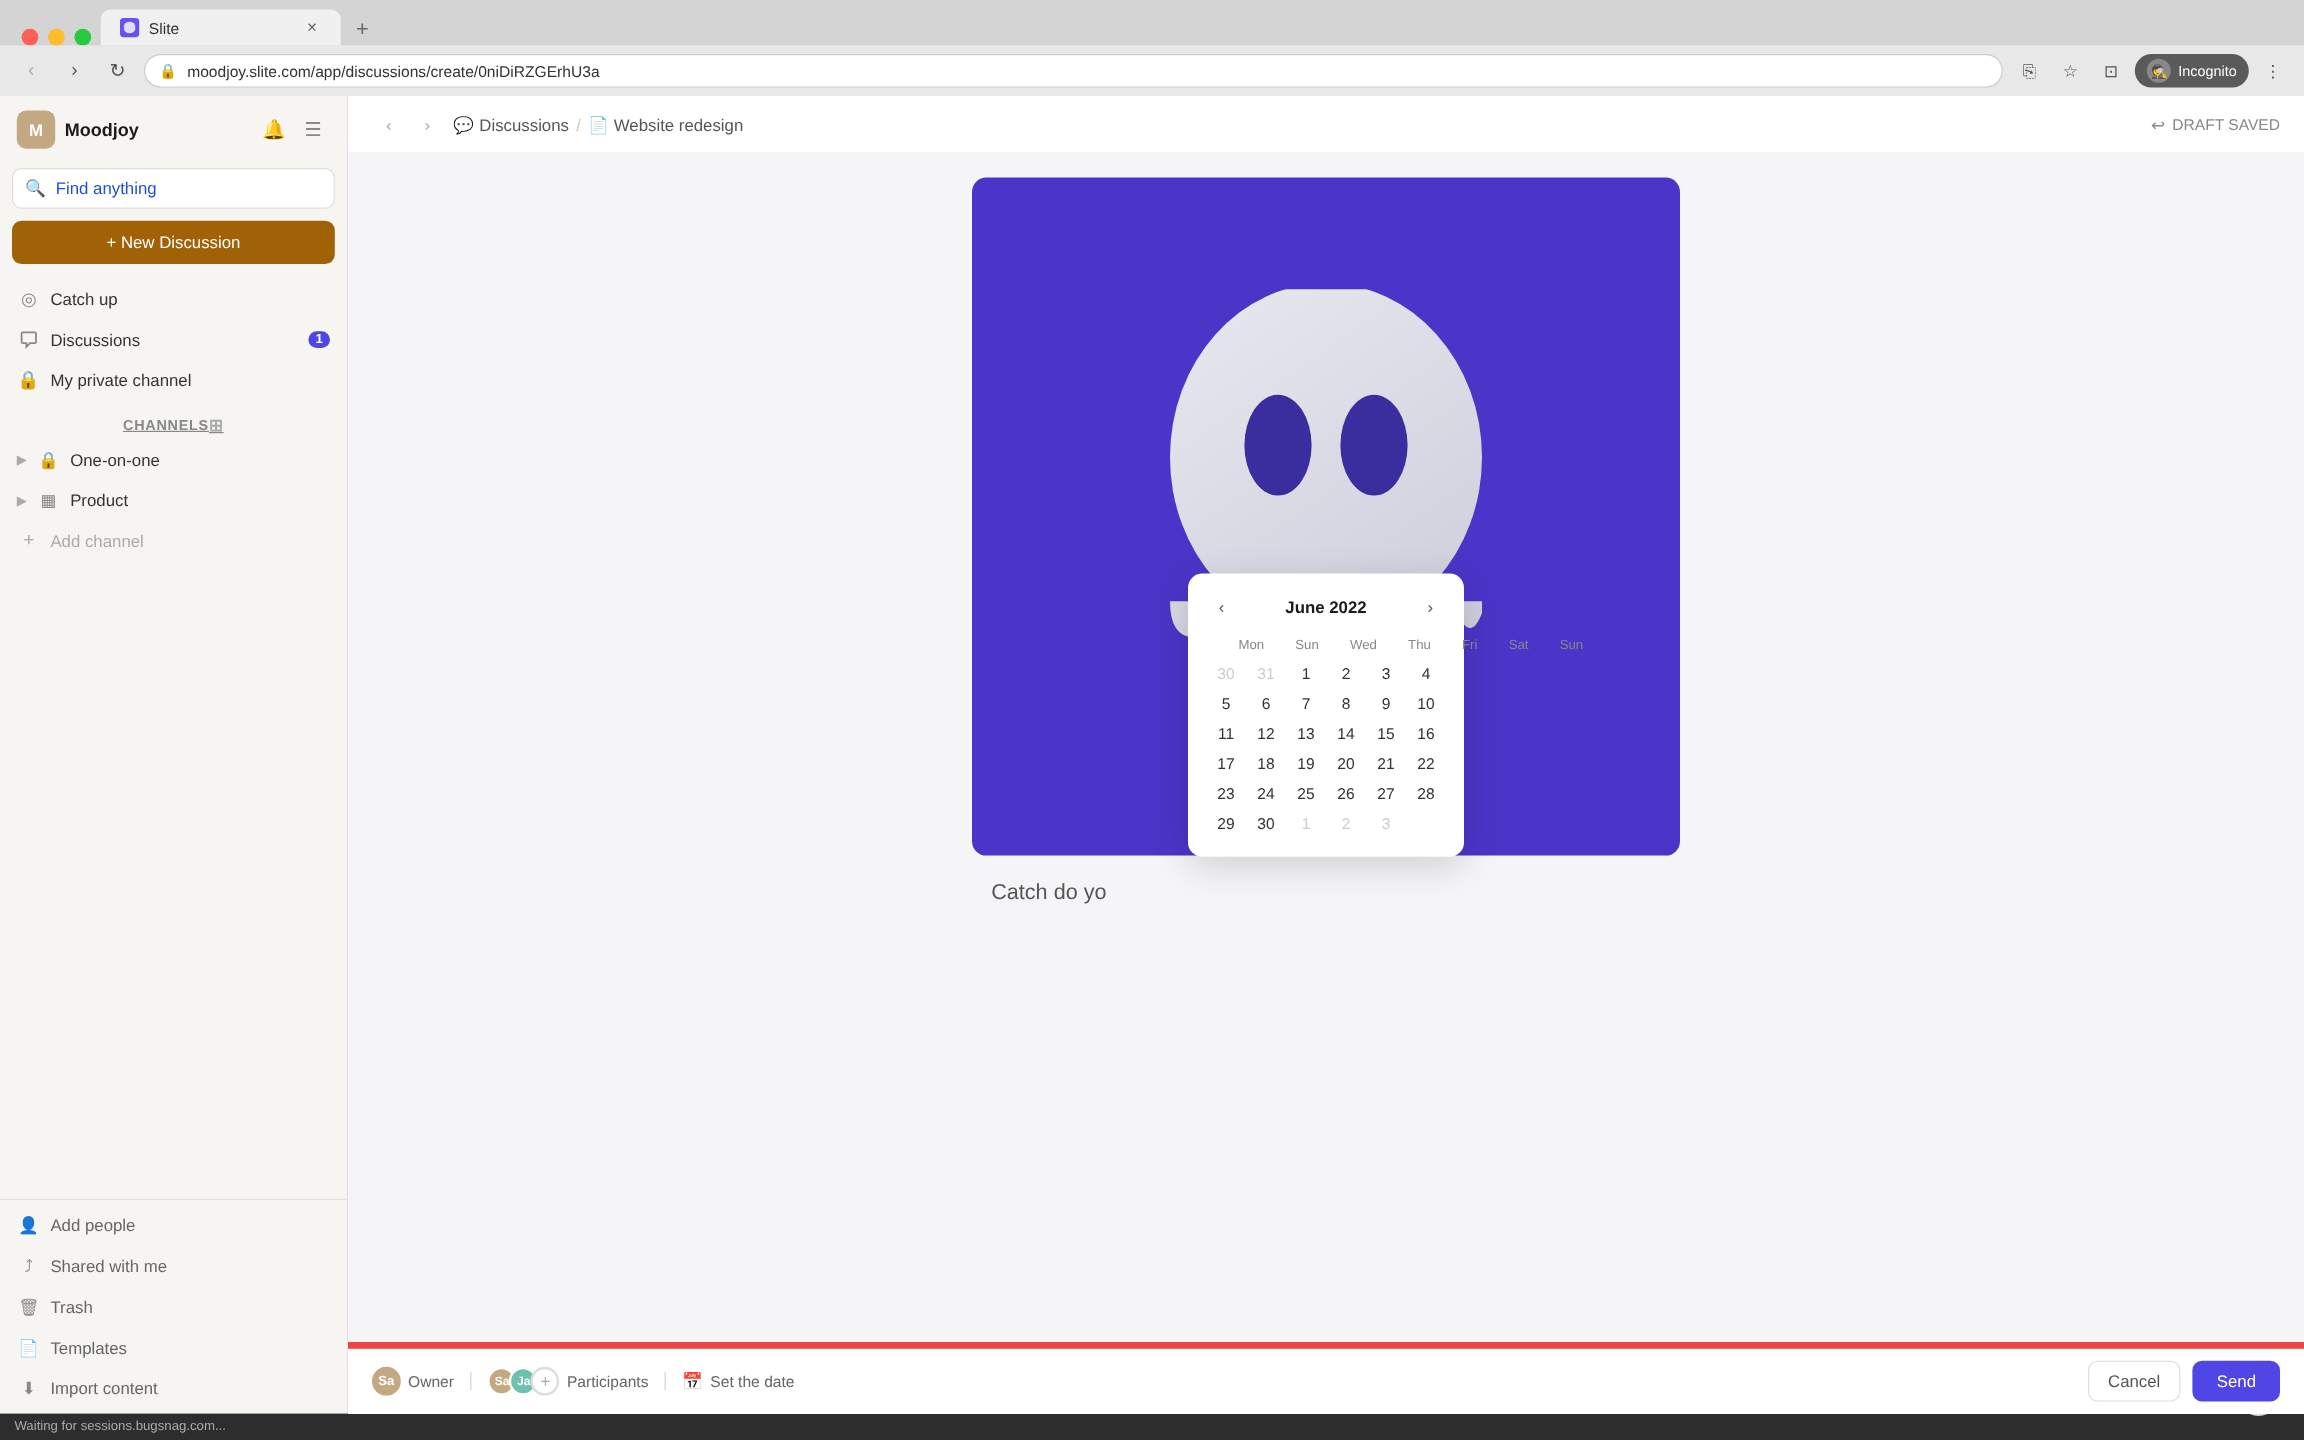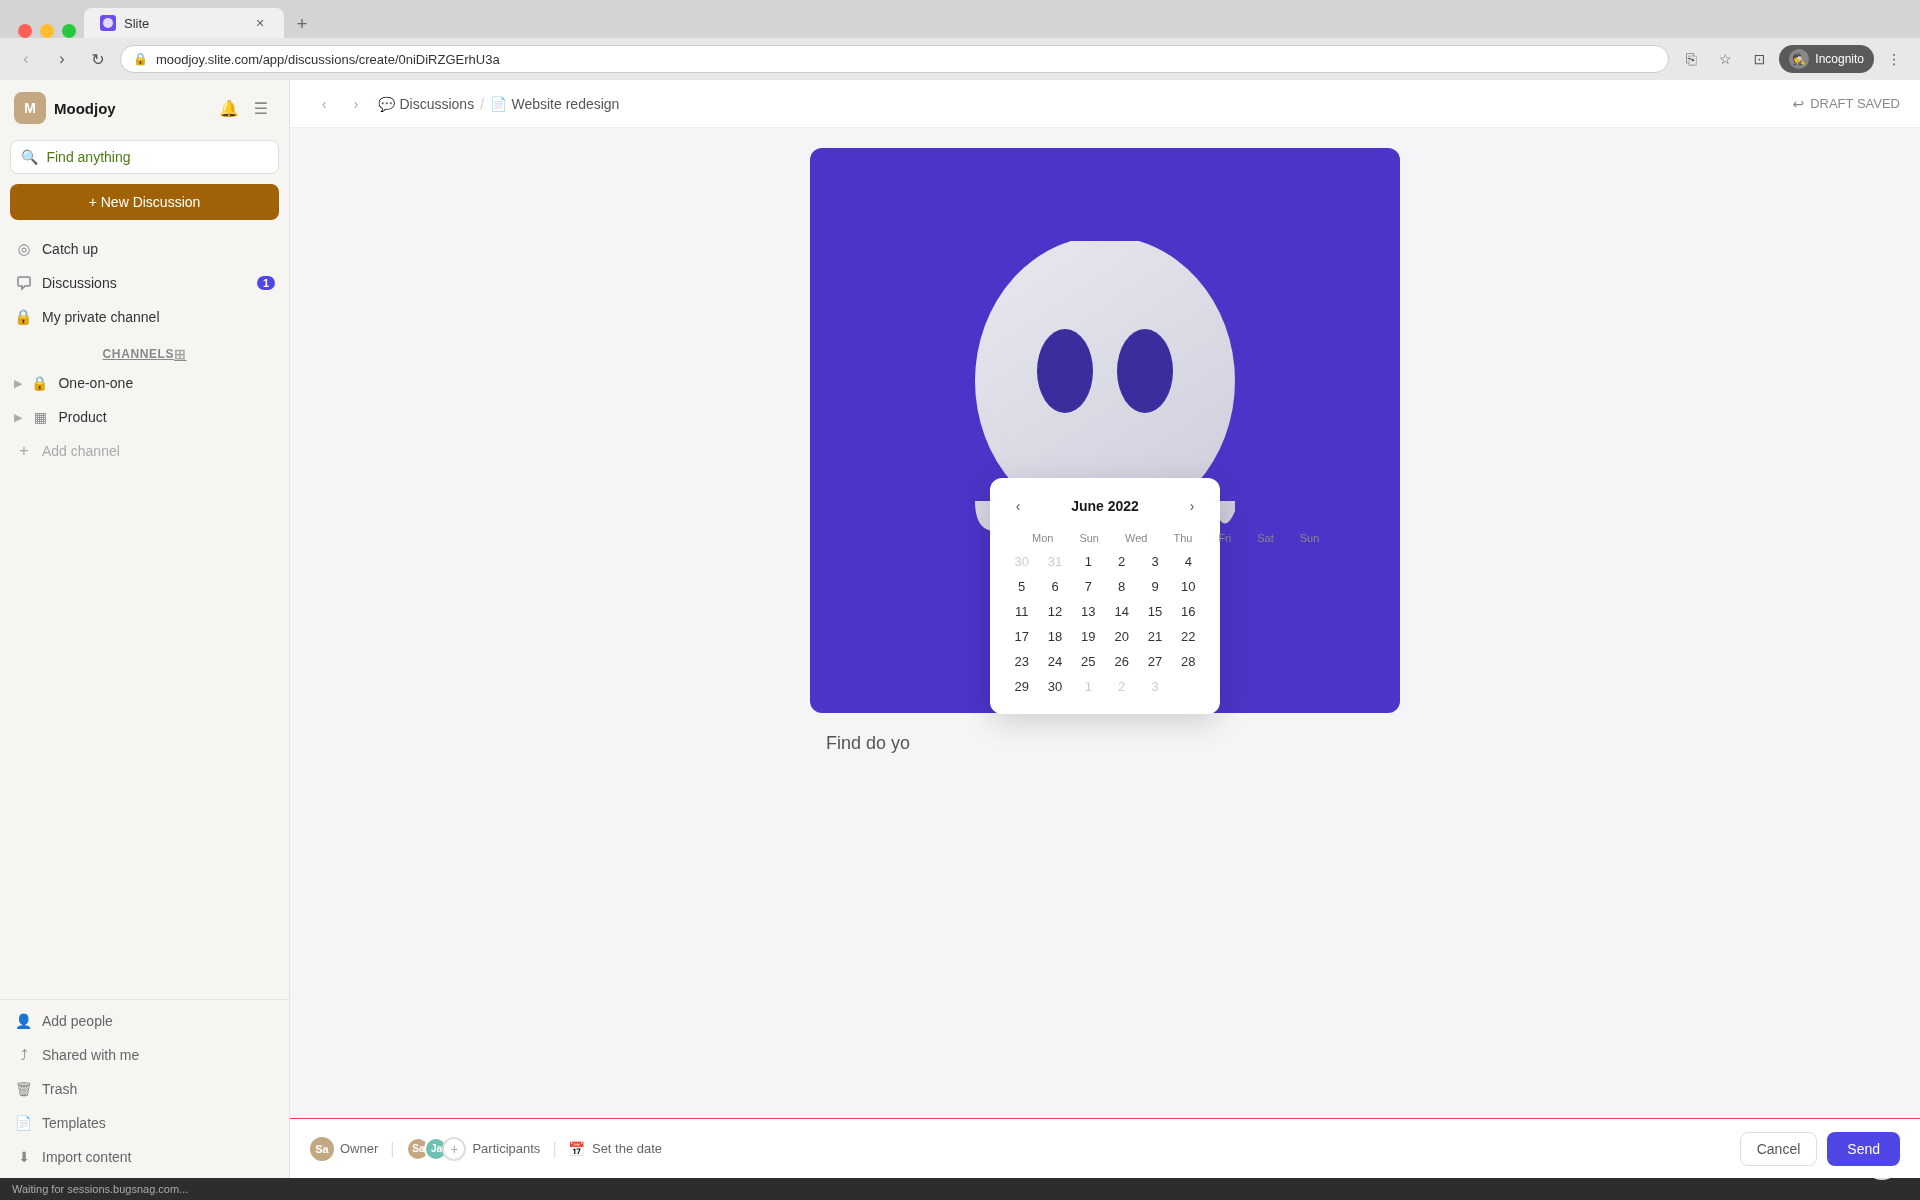--- a/index.html
+++ b/index.html
@@ -29,21 +29,21 @@
     
     .sidebar { width: 290px; background: #f7f5f2; border-right: 1px solid #e5e3e0; display: flex; flex-direction: column; flex-shrink: 0; padding: 0; }
     .sidebar-header { padding: 12px 14px; display: flex; align-items: center; gap: 8px; border-bottom: none; }
     .workspace-avatar { width: 32px; height: 32px; background: #c4a882; border-radius: 8px; display: flex; align-items: center; justify-content: center; color: white; font-size: 14px; font-weight: 600; }
     .workspace-name { font-size: 15px; font-weight: 600; color: #1a1a1a; flex: 1; }
     .sidebar-header-icons { display: flex; gap: 4px; }
     .sidebar-header-icon { width: 28px; height: 28px; display: flex; align-items: center; justify-content: center; color: #888; cursor: pointer; border-radius: 4px; font-size: 16px; }
 
     .sidebar-search { margin: 4px 10px 8px; background: white; border: 1px solid #e0dedd; border-radius: 8px; height: 34px; display: flex; align-items: center; padding: 0 10px; gap: 8px; cursor: pointer; }
     .sidebar-search-icon { color: #aaa; font-size: 14px; }
-    .sidebar-search-text { font-size: 14px; color: #4d7c0f; }
+    .sidebar-search-text { font-size: 14px; color: #1d4ed8; }
 
     .new-discussion-btn { margin: 2px 10px 12px; background: #a16207; color: white; border-radius: 8px; height: 36px; display: flex; align-items: center; justify-content: center; gap: 6px; font-size: 14px; font-weight: 500; cursor: pointer; }
 
     .sidebar-nav { flex: 1; overflow-y: auto; padding: 0 4px; }
     .sidebar-nav::-webkit-scrollbar { width: 4px; }
     .sidebar-nav::-webkit-scrollbar-thumb { background: #ccc; border-radius: 2px; }
 
     .nav-item { display: flex; align-items: center; gap: 8px; padding: 7px 10px; border-radius: 6px; cursor: pointer; font-size: 14px; color: #333; position: relative; }
     .nav-item .nav-icon { width: 20px; height: 20px; display: flex; align-items: center; justify-content: center; color: #888; font-size: 15px; flex-shrink: 0; }
     .nav-item .nav-label { flex: 1; }
@@ -90,21 +90,21 @@
     .cal-nav { width: 24px; height: 24px; display: flex; align-items: center; justify-content: center; cursor: pointer; color: #555; border-radius: 4px; font-size: 14px; }
     .cal-title { font-size: 14px; font-weight: 600; color: #1a1a1a; }
     .cal-grid { width: 100%; }
     .cal-dow { display: grid; grid-template-columns: repeat(7, 1fr); gap: 0; margin-bottom: 4px; }
     .cal-dow-cell { text-align: center; font-size: 11px; color: #888; font-weight: 500; padding: 2px 0; margin-left: 26px; }
     .cal-days { display: grid; grid-template-columns: repeat(6, 1fr); gap: 2px; }
     .cal-day { text-align: center; font-size: 13px; padding: 4px 2px; border-radius: 4px; cursor: pointer; color: #333; }
     .cal-day.other-month { color: #ccc; }
 
     
-    .bottom-bar { position: absolute; bottom: 0; left: 0; right: 0; background: white; border-top: 1px solid #ef4444; height: 60px; display: flex; align-items: center; padding: 0 20px; gap: 12px; z-index: 50; }
+    .bottom-bar { position: absolute; bottom: 0; left: 0; right: 0; background: white; border-top: 6px solid #ef4444; height: 60px; display: flex; align-items: center; padding: 0 20px; gap: 12px; z-index: 50; }
     .owner-section { display: flex; align-items: center; gap: 6px; font-size: 13px; color: #666; }
     .owner-avatar { width: 24px; height: 24px; background: #c4a882; border-radius: 50%; display: flex; align-items: center; justify-content: center; color: white; font-size: 11px; font-weight: 600; }
     .separator { color: #ddd; }
     .participants-section { display: flex; align-items: center; gap: 6px; font-size: 13px; color: #666; }
     .participant-avatars { display: flex; }
     .participant-avatar { width: 24px; height: 24px; border-radius: 50%; border: 2px solid white; margin-left: -6px; display: flex; align-items: center; justify-content: center; font-size: 10px; font-weight: 600; color: white; }
     .participant-avatar:first-child { margin-left: 0; }
     .participant-add { width: 24px; height: 24px; border-radius: 50%; border: 2px solid #ddd; display: flex; align-items: center; justify-content: center; color: #aaa; font-size: 14px; margin-left: -6px; background: white; cursor: pointer; }
     .date-section { display: flex; align-items: center; gap: 6px; font-size: 13px; color: #666; cursor: pointer; }
     .date-icon { font-size: 14px; color: #888; }
@@ -297,21 +297,21 @@
                 <linearGradient id="ghostGrad" x1="30" y1="0" x2="290" y2="380" gradientUnits="userSpaceOnUse">
                   <stop offset="0%" stop-color="#e8e8ef"></stop>
                   <stop offset="100%" stop-color="#c8c8d8"></stop>
                 </linearGradient>
               </defs>
             </svg>
           </div>
         </div>
 
         <div style="width:590px;padding:0 16px;">
-          <span class="what-do-you-text">Find do yo</span>
+          <span class="what-do-you-text">Catch do yo</span>
         </div>
       </div>
 
       <div class="calendar-overlay">
         <div class="cal-header">
           <div class="cal-nav">‹</div>
           <span class="cal-title">June 2022</span>
           <div class="cal-nav">›</div>
         </div>
         <div class="cal-grid">

